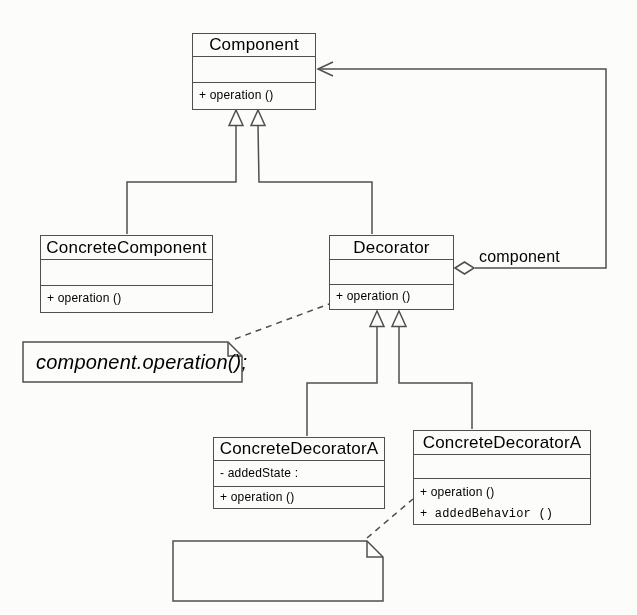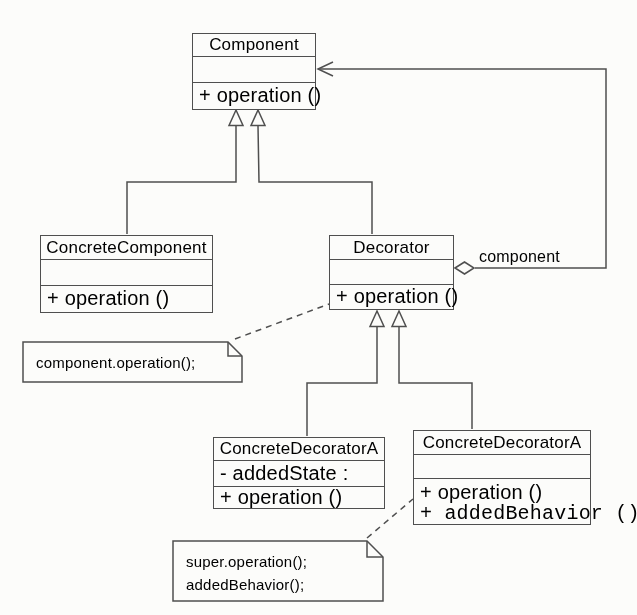--- a/index.html
+++ b/index.html
@@ -35,33 +35,34 @@
     font-size: 17px;
     letter-spacing: 0.2px;
     display: flex;
     align-items: center;
     justify-content: center;
     white-space: nowrap;
   }
   .uml-sec {
     box-sizing: border-box;
     border-top: 1.5px solid #4f4f4f;
-    font-size: 20px;
+    font-size: 12px;
     letter-spacing: 0.2px;
   }
   .uml-member {
     padding-left: 6px;
     white-space: nowrap;
   }
   .note-text {
     position: absolute;
-    font-size: 15px;
+    font-size: 20px;
     letter-spacing: 0.2px;
     line-height: 23px;
     white-space: nowrap;
+    font-style: italic;
   }
   .assoc-label {
     position: absolute;
     font-size: 16px;
     letter-spacing: 0.2px;
     white-space: nowrap;
   }
 </style>
 </head>
 <body>
@@ -153,18 +154,14 @@
       <div class="uml-member" style="line-height:22px;font-family:Liberation Mono, monospace;">+ addedBehavior ()</div>
     </div>
   </div>
 
   <div class="assoc-label" style="left:479px; top:248px;">component</div>
 
   <div class="note-text" style="left:36px; top:351px;">
     <div>component.operation();</div>
   </div>
 
-  <div class="note-text" style="left:186px; top:550px;">
-    <div>super.operation();</div>
-    <div>addedBehavior();</div>
-  </div>
 
 </div>
 
 </body></html>

